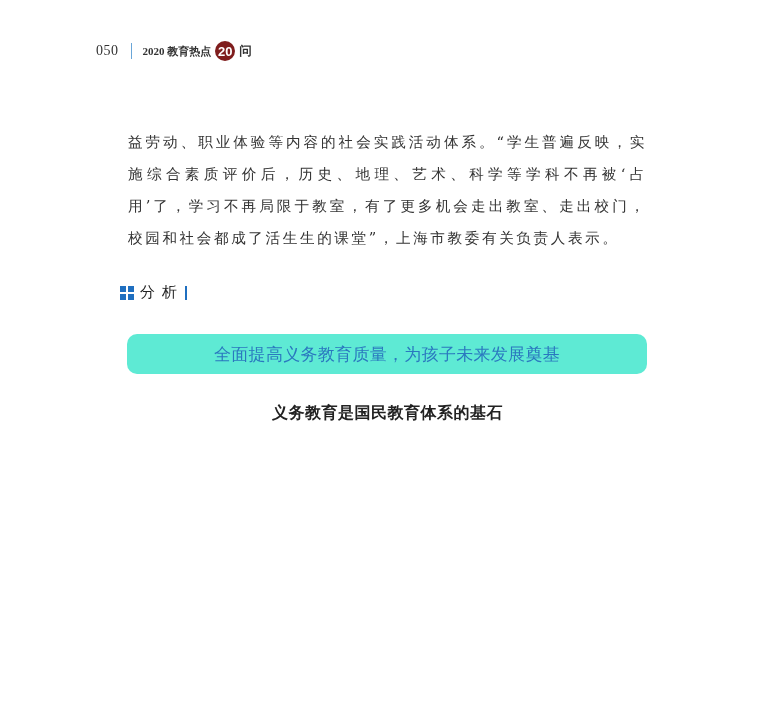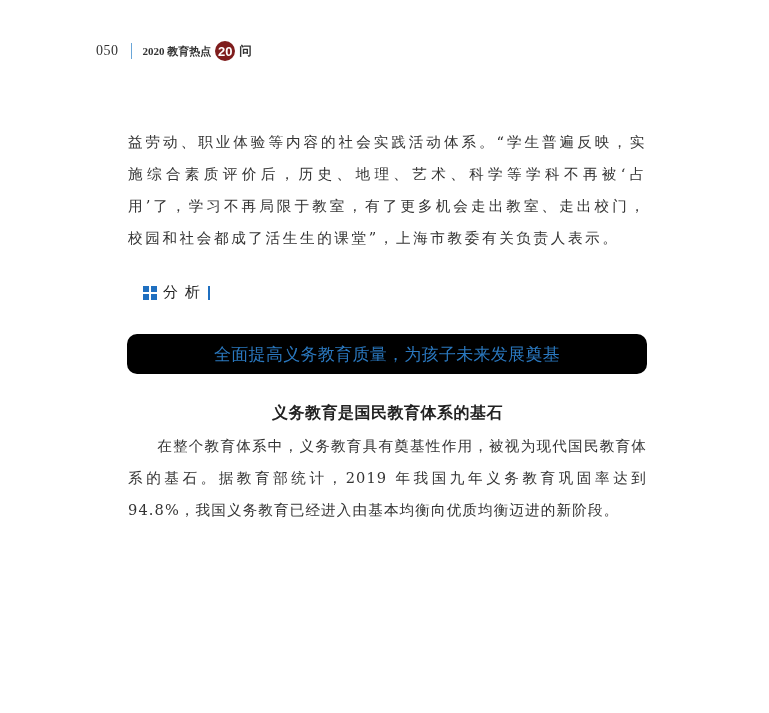--- a/index.html
+++ b/index.html
@@ -70,21 +70,21 @@
       text-align: justify;
       color: #333;
       margin: 0;
     }
     .para-top {
       top: 86px;
       margin-top: 40px;
     }
     .section-label {
       position: absolute;
-      left: 143px;
+      left: 120px;
       top: 283px;
       display: flex;
       align-items: center;
       font-family: "DejaVu Sans", sans-serif;
       font-size: 15px;
       color: #222;
     }
     .grid-icon {
       width: 14px;
       height: 14px;
@@ -106,21 +106,21 @@
       height: 14px;
       background: #1f6fc0;
       margin-left: 1px;
     }
     .banner {
       position: absolute;
       left: 127px;
       top: 334px;
       width: 520px;
       height: 40px;
-      background: #000000;
+      background: #5eead4;
       border-radius: 10px;
       display: flex;
       align-items: center;
       justify-content: center;
       font-family: "DejaVu Sans", sans-serif;
       font-size: 17px;
       color: #2a78bf;
       letter-spacing: 0.3px;
     }
     .subheading {
@@ -175,14 +175,13 @@
   <span class="section-bar"></span>
 </div>
 
 <div class="banner">
   <span>全面提高义务教育质量，为孩子未来发展奠基</span>
 </div>
 
 <div class="subheading">义务教育是国民教育体系的基石</div>
 
 <div class="body-block">
-  <p>在整个教育体系中，义务教育具有奠基性作用，被视为现代国民教育体系的基石。据教育部统计，2019 年我国九年义务教育巩固率达到 94.8%，我国义务教育已经进入由基本均衡向优质均衡迈进的新阶段。</p>
 </div>
 
 </body></html>

